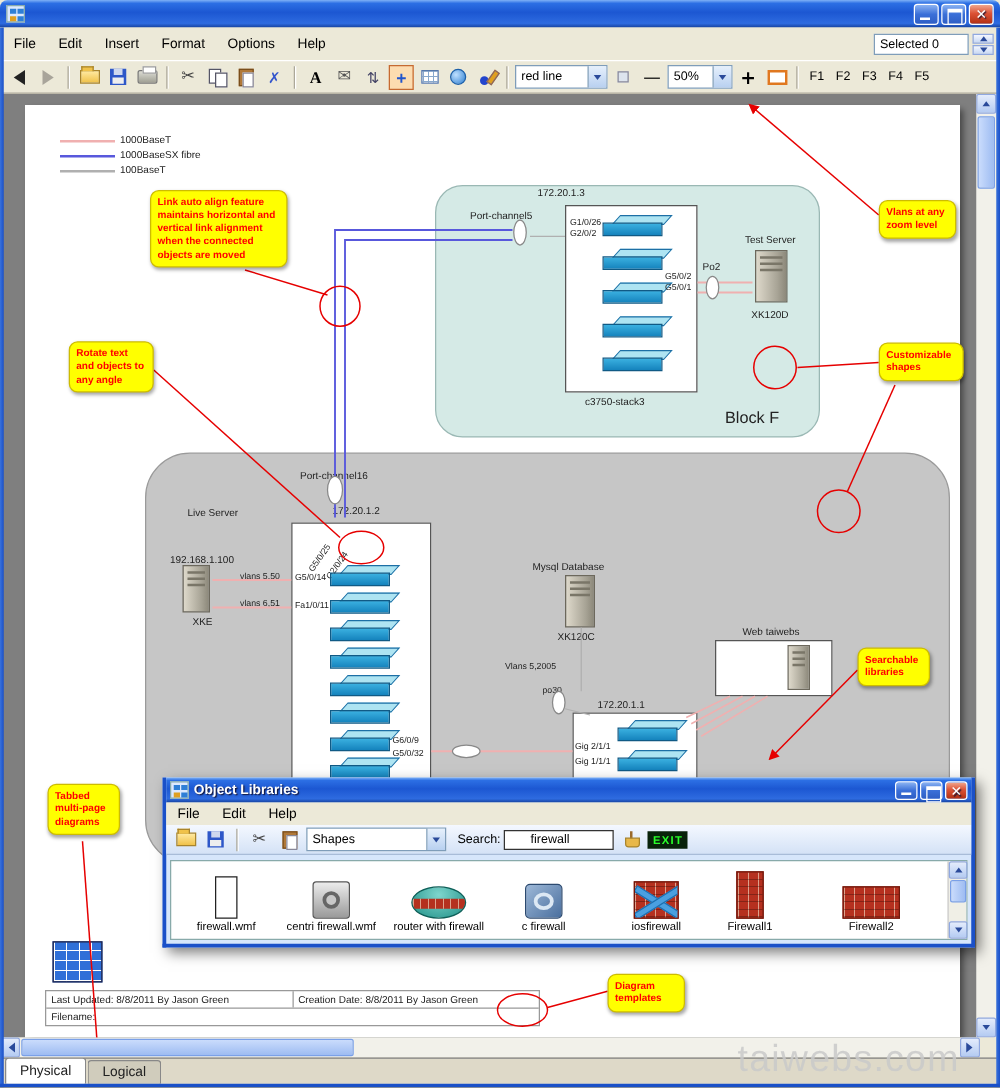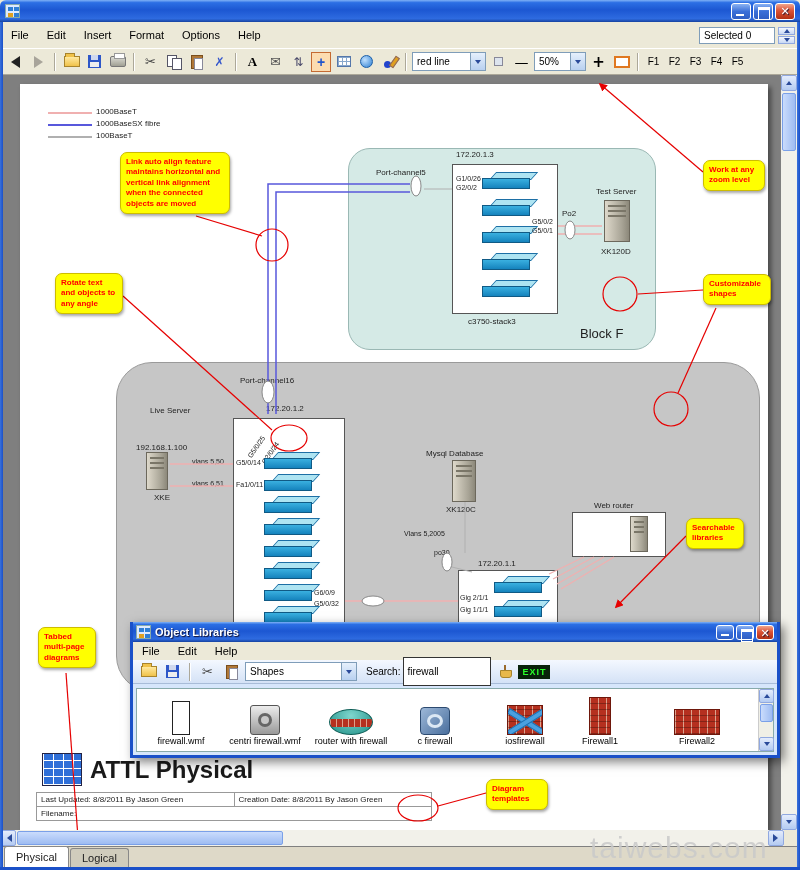--- a/index.html
+++ b/index.html
@@ -107,21 +107,21 @@
 
   
   .ol-win{position:absolute;left:130px;top:622px;width:650px;height:136px;z-index:10;background:#d6e6fb;
     border:3px solid #1a50c8;border-top:none;box-shadow:4px 4px 10px rgba(0,0,0,.5)}
   .ol-title{height:20px;background:linear-gradient(180deg,#7fb1f6 0%,#2c6fe4 12%,#1c57d2 45%,#2e6be0 85%,#16429f 100%);
     display:flex;align-items:center;gap:4px;padding:0 3px;color:#fff;font-weight:bold;font-size:11px;text-shadow:1px 1px 1px #113}
   .ol-title .win-btn{width:18px;height:15px}
   .ol-menubar{height:18px;background:#ece9d8;display:flex;align-items:center;font-size:11px}
   .ol-menubar .menu-item{padding:2px 9px}
   .ol-toolbar{height:24px;background:linear-gradient(#f4f8ff,#d4e2f6);border-bottom:1px solid #a8bcd8;display:flex;align-items:center;gap:3px;padding:0 5px;font-size:10px}
-  .ol-search{width:88px;height:29px;border:1px solid #333;font-size:10px;padding:1px 3px}
+  .ol-search{width:88px;height:16px;border:1px solid #333;font-size:10px;padding:1px 20px}
   .exit-badge{background:#08220a;color:#2aff2a;font-size:9px;font-weight:bold;padding:2px 4px;letter-spacing:1px}
   .i-broom{width:12px;height:13px;position:relative}
   .i-broom::before{content:"";position:absolute;left:5px;top:0;width:2px;height:7px;background:#9a6a2c}
   .i-broom::after{content:"";position:absolute;left:1px;bottom:0;width:10px;height:6px;background:#e8b84a;border:1px solid #a8842c;border-radius:0 0 3px 3px}
   .ol-content{position:absolute;left:3px;right:3px;top:66px;bottom:3px;background:#fff;border:1px solid #8aa}
   .lib-item{position:absolute;width:84px;text-align:center;font-size:9px;color:#000}
   .lib-icon-wrap{height:40px;display:flex;align-items:flex-end;justify-content:center;margin-bottom:1px}
   .brickbg{background-color:#b5301f;border:1px solid #6e170b;
     background-image:repeating-linear-gradient(0deg,rgba(0,0,0,.28) 0 1px,transparent 1px 6px),repeating-linear-gradient(90deg,rgba(255,255,230,.55) 0 1px,transparent 1px 8px)}
   .ico-tower{width:18px;height:34px;background:linear-gradient(90deg,#888,#333 40%,#555);border:1px solid #222;
@@ -276,21 +276,21 @@
   <div class="diagram">
 
     <span class="leg-line" style="left:48px;top:112px;background:#f0b0b0"></span>
     <span class="lbl" style="left:96px;top:107px">1000BaseT</span>
     <span class="leg-line" style="left:48px;top:124px;background:#5858dc"></span>
     <span class="lbl" style="left:96px;top:119px">1000BaseSX fibre</span>
     <span class="leg-line" style="left:48px;top:136px;background:#b0b0b0"></span>
     <span class="lbl" style="left:96px;top:131px">100BaseT</span>
 
     <div class="region-teal"></div>
-    <span class="lbl" style="left:456px;top:150px">172.20.1.3</span>
+    <span class="lbl" style="left:430px;top:150px">172.20.1.3</span>
     <span class="lbl" style="left:376px;top:168px">Port-channel5</span>
     <div class="white-box" style="left:452px;top:164px;width:106px;height:150px"></div>
     <span class="lbl s7" style="left:456px;top:175px">G1/0/26</span>
     <span class="lbl s7" style="left:456px;top:184px">G2/0/2</span>
     <div class="sw" style="left:482px;top:172px"></div>
     <div class="sw" style="left:482px;top:199px"></div>
     <div class="sw" style="left:482px;top:226px"></div>
     <div class="sw" style="left:482px;top:253px"></div>
     <div class="sw" style="left:482px;top:280px"></div>
     <span class="lbl s7" style="left:532px;top:218px">G5/0/2</span>
@@ -322,34 +322,33 @@
     <span class="lbl" style="left:136px;top:443px">192.168.1.100</span>
     <div class="server" style="left:146px;top:452px;width:22px;height:38px"></div>
     <span class="lbl" style="left:154px;top:493px">XKE</span>
     <span class="lbl s7" style="left:192px;top:458px">vlans 5,50</span>
     <span class="lbl s7" style="left:192px;top:480px">vlans 6,51</span>
     <span class="lbl" style="left:426px;top:449px">Mysql Database</span>
     <div class="server" style="left:452px;top:460px;width:24px;height:42px"></div>
     <span class="lbl" style="left:446px;top:505px">XK120C</span>
     <span class="lbl s7" style="left:404px;top:530px">Vlans 5,2005</span>
     <span class="lbl s7" style="left:434px;top:549px">po30</span>
-    <span class="lbl" style="left:594px;top:501px">Web router</span>
+    <span class="lbl" style="left:594px;top:501px">Web taiwebs</span>
     <div class="white-box" style="left:572px;top:512px;width:94px;height:45px"></div>
     <div class="server" style="left:630px;top:516px;width:18px;height:36px"></div>
     <span class="lbl" style="left:478px;top:559px">172.20.1.1</span>
     <div class="white-box" style="left:458px;top:570px;width:100px;height:58px"></div>
     <span class="lbl s7" style="left:460px;top:594px">Gig 2/1/1</span>
     <span class="lbl s7" style="left:460px;top:606px">Gig 1/1/1</span>
     <div class="sw" style="left:494px;top:576px"></div>
     <div class="sw" style="left:494px;top:600px"></div>
     <span class="lbl s7" style="left:314px;top:589px">G6/0/9</span>
     <span class="lbl s7" style="left:314px;top:600px">G5/0/32</span>
 
     <div class="logo"></div>
-    <div class="doc-title">ATTL Physical</div>
     <div class="info-table">
       <div class="info-row">
         <span class="info-cell">Last Updated: 8/8/2011 By Jason Green</span>
         <span class="info-cell">Creation Date: 8/8/2011 By Jason Green</span>
       </div>
       <div class="info-row">
         <span class="info-cell">Filename:</span>
       </div>
     </div>
   </div>
@@ -389,21 +388,21 @@
       <circle cx="671" cy="409" r="17"></circle>
       <line x1="686" y1="536" x2="616" y2="607" marker-end="url(#arr)"></line>
       <line x1="66" y1="673" x2="78" y2="838" marker-end="url(#arr)"></line>
       <line x1="486" y1="793" x2="438" y2="806"></line>
       <ellipse cx="418" cy="808" rx="20" ry="13"></ellipse>
     </g>
   </svg>
 
   <div class="callout" style="left:55px;top:273px;width:68px">Rotate text and objects to any angle</div>
   <div class="callout" style="left:120px;top:152px;width:110px">Link auto align feature maintains horizontal and vertical link alignment when the connected objects are moved</div>
-  <div class="callout" style="left:703px;top:160px;width:62px">Work at any zoom level</div>
+  <div class="callout" style="left:703px;top:160px;width:62px">Vlans at any zoom level</div>
   <div class="callout" style="left:703px;top:274px;width:68px">Customizable shapes</div>
   <div class="callout" style="left:686px;top:518px;width:58px">Searchable libraries</div>
   <div class="callout" style="left:38px;top:627px;width:58px">Tabbed multi-page diagrams</div>
   <div class="callout" style="left:486px;top:779px;width:62px">Diagram templates</div>
 
   <div class="ol-win">
     <div class="ol-title">
       <span class="app-icon"></span>
       <span>Object Libraries</span>
       <span class="win-btns">

